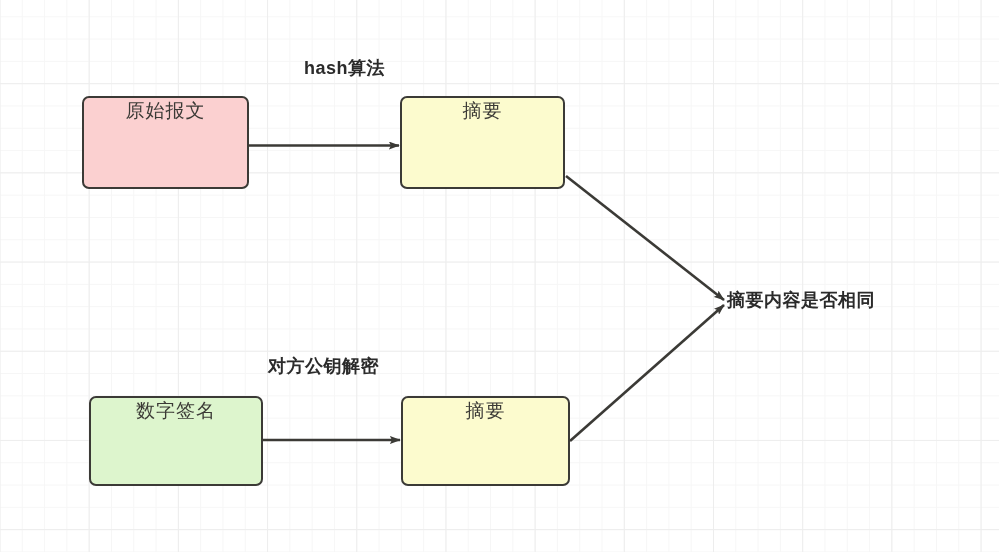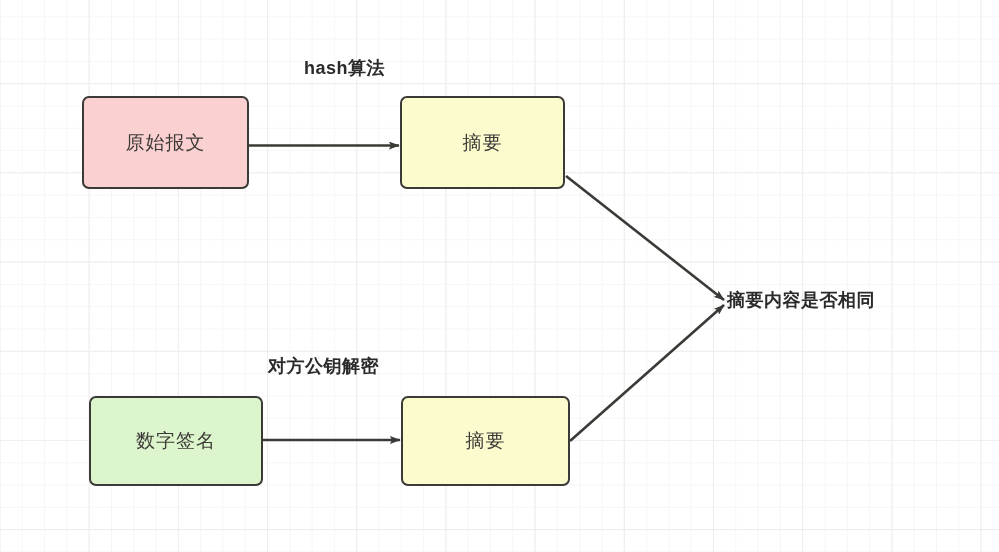--- a/index.html
+++ b/index.html
@@ -35,21 +35,20 @@
     width: 999px;
     height: 552px;
     pointer-events: none;
   }
   .node {
     position: absolute;
     box-sizing: border-box;
     border: 2.5px solid #3b3a36;
     border-radius: 7px;
     display: flex;
-    align-items: center;
     justify-content: center;
     font-size: 19px;
     color: #3b3a36;
     font-family: "Liberation Serif", "DejaVu Serif", serif;
     letter-spacing: 1px;
     white-space: nowrap;
   }
   .node-original {
     left: 82px;
     top: 96px;

